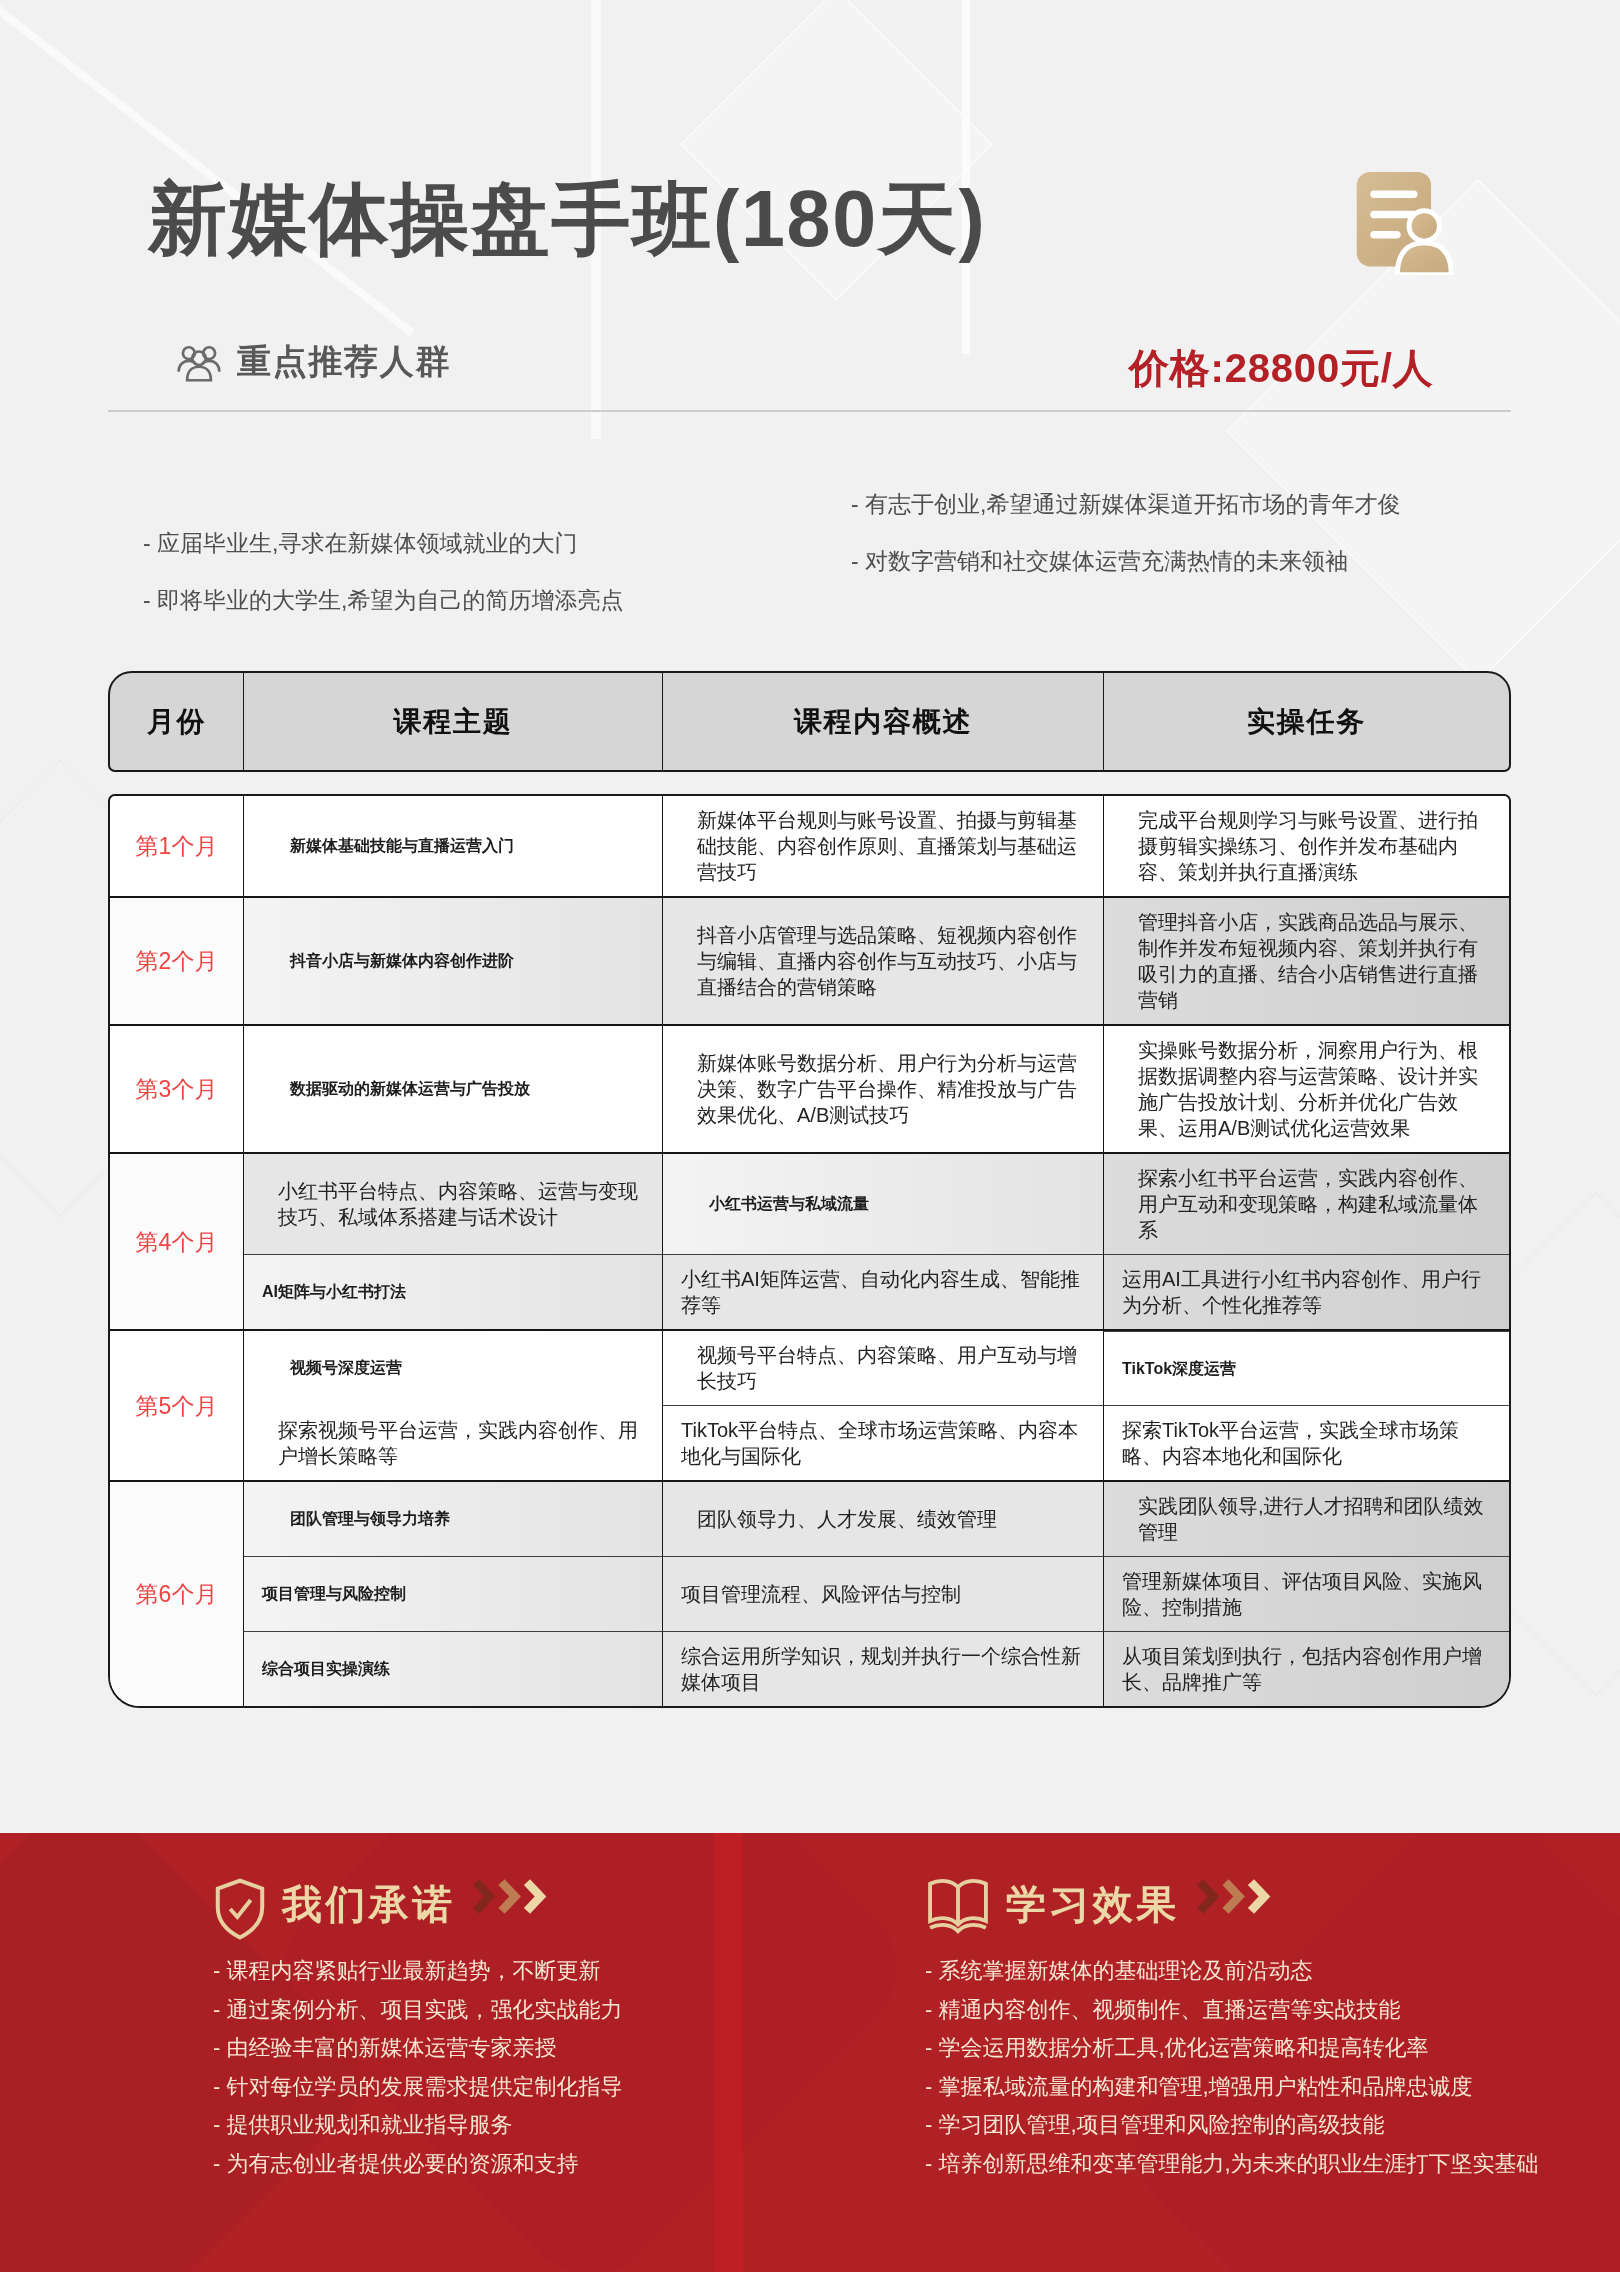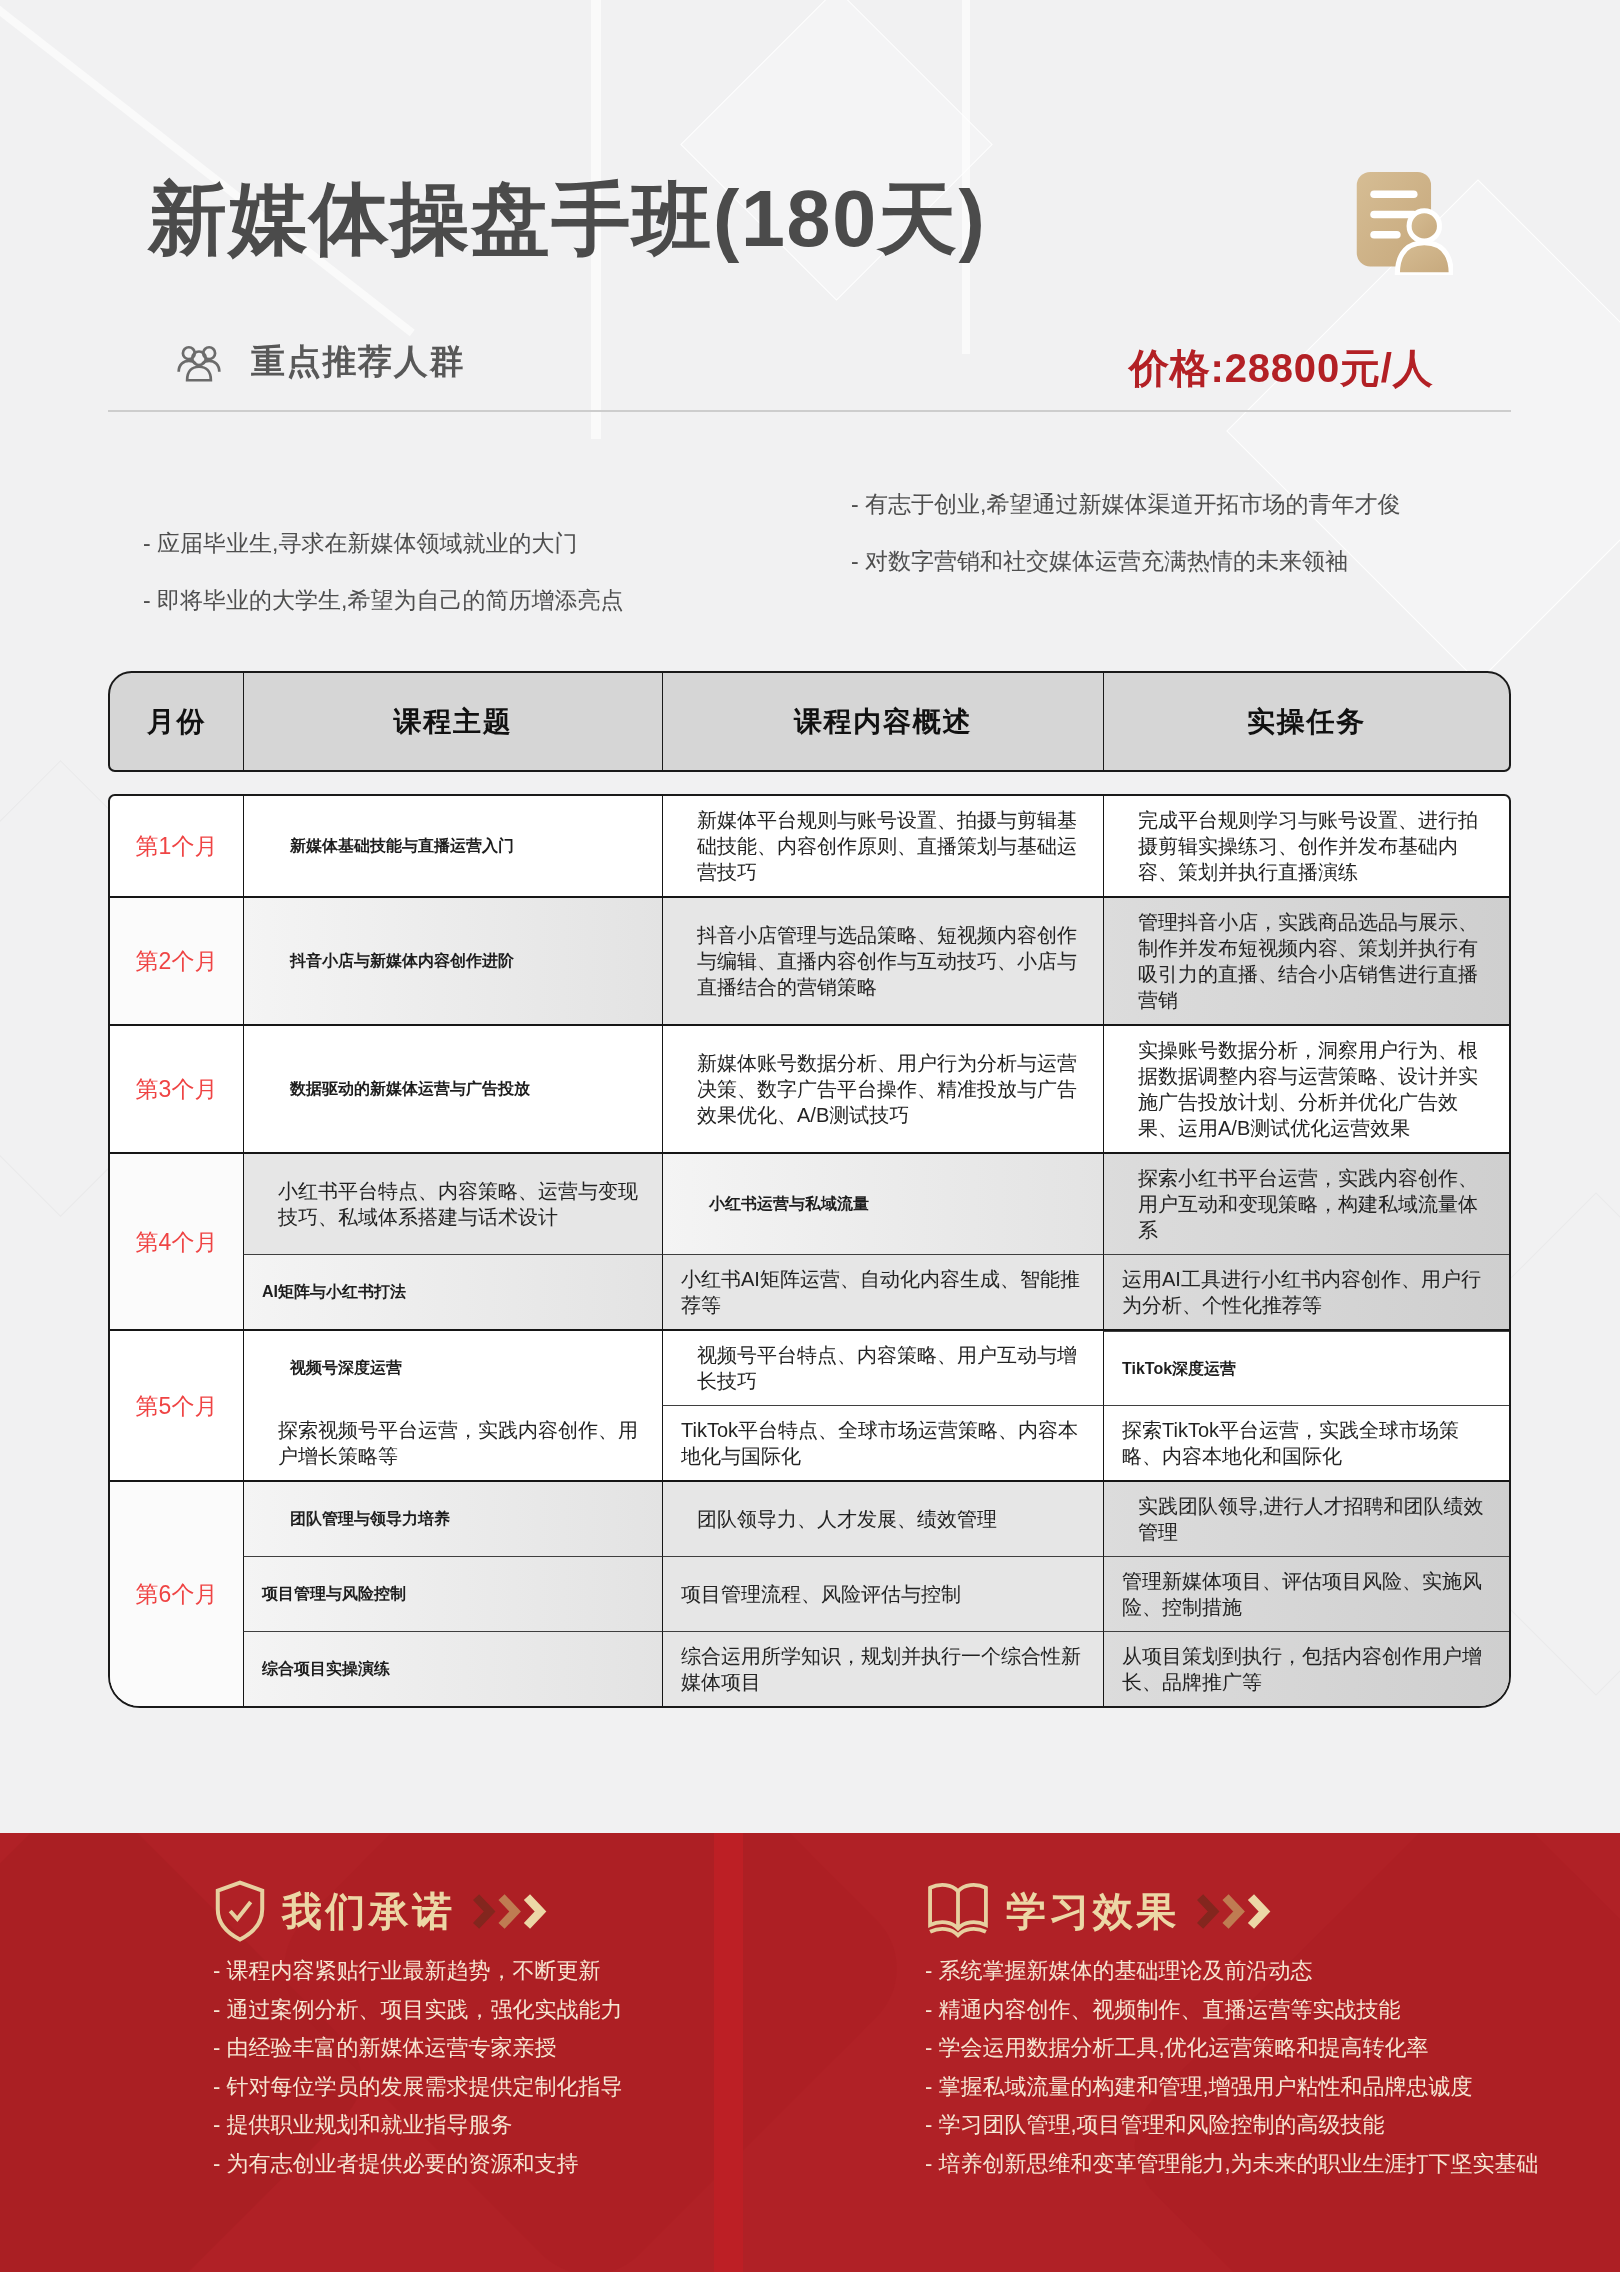--- a/index.html
+++ b/index.html
@@ -15,21 +15,21 @@
   .bg-diamond{border:1.7px solid rgba(255,255,255,.9); background:rgba(255,255,255,.25); transform:rotate(45deg);}
   .bg-diamond2{border:0.8px solid rgba(0,0,0,.03); transform:rotate(45deg);}
 
   
   .main-title{
     position:absolute; left:148px; top:167px;
     font-size:79px; font-weight:800; color:#4b4b4b; letter-spacing:1.7px;
     white-space:nowrap;
   }
   .doc-icon{position:absolute; left:1350px; top:165px; width:103px; height:110px;}
-  .audience-row{position:absolute; left:177px; top:339px; display:flex; align-items:center; gap:30px;}
+  .audience-row{position:absolute; left:177px; top:339px; display:flex; align-items:center; gap:16px;}
   .audience-label{font-size:34px; font-weight:700; color:#585858; letter-spacing:1.7px;}
   .price{
     position:absolute; left:1129px; top:341px;
     font-size:40px; font-weight:800; color:#b32025; letter-spacing:0.8px; white-space:nowrap;
   }
   .divider{position:absolute; left:108px; top:410px; width:1403px; height:1.7px; background:#cdcdcd;}
 
   .intro-col{position:absolute; top:492px; display:flex; flex-direction:column;}
   .intro-col.left{left:143px;margin-top:39px;}
   .intro-col.right{left:851px;}
@@ -70,21 +70,21 @@
   .tgroup.shaded .cell.topic{background:linear-gradient(90deg,#f4f4f4,#e3e3e3);}
   .tgroup.shaded .cell.content{background:#e6e6e6;}
   .tgroup.shaded .cell.task{background:linear-gradient(90deg,#dcdcdc,#cfcfcf);}
 
   
   .footer{
     position:absolute; left:0; top:1833px; width:1620px; height:440px;
     background:#b02126; overflow:hidden;
   }
   .f-deco{position:absolute; pointer-events:none;}
-  .f-title-row{position:absolute; top:44px; display:flex; align-items:center; gap:15px; height:68px;}
+  .f-title-row{position:absolute; top:44px; display:flex; gap:15px; height:68px;}
   .f-title{font-size:40px; font-weight:800; color:#ecd7a6; letter-spacing:3.4px; white-space:nowrap;}
   .f-list{position:absolute; top:125px; display:flex; flex-direction:column;}
   .f-item{font-size:22px; color:#f6e6d2; line-height:25px; margin-bottom:13.5px; white-space:nowrap;}
 </style>
 </head>
 <body>
 
 <div class="page">
 
   <div class="bg-deco bg-line" style="left:-51px;top:-34px;width:591px;height:8.4px;transform:rotate(38deg);transform-origin:0 0;"></div>

